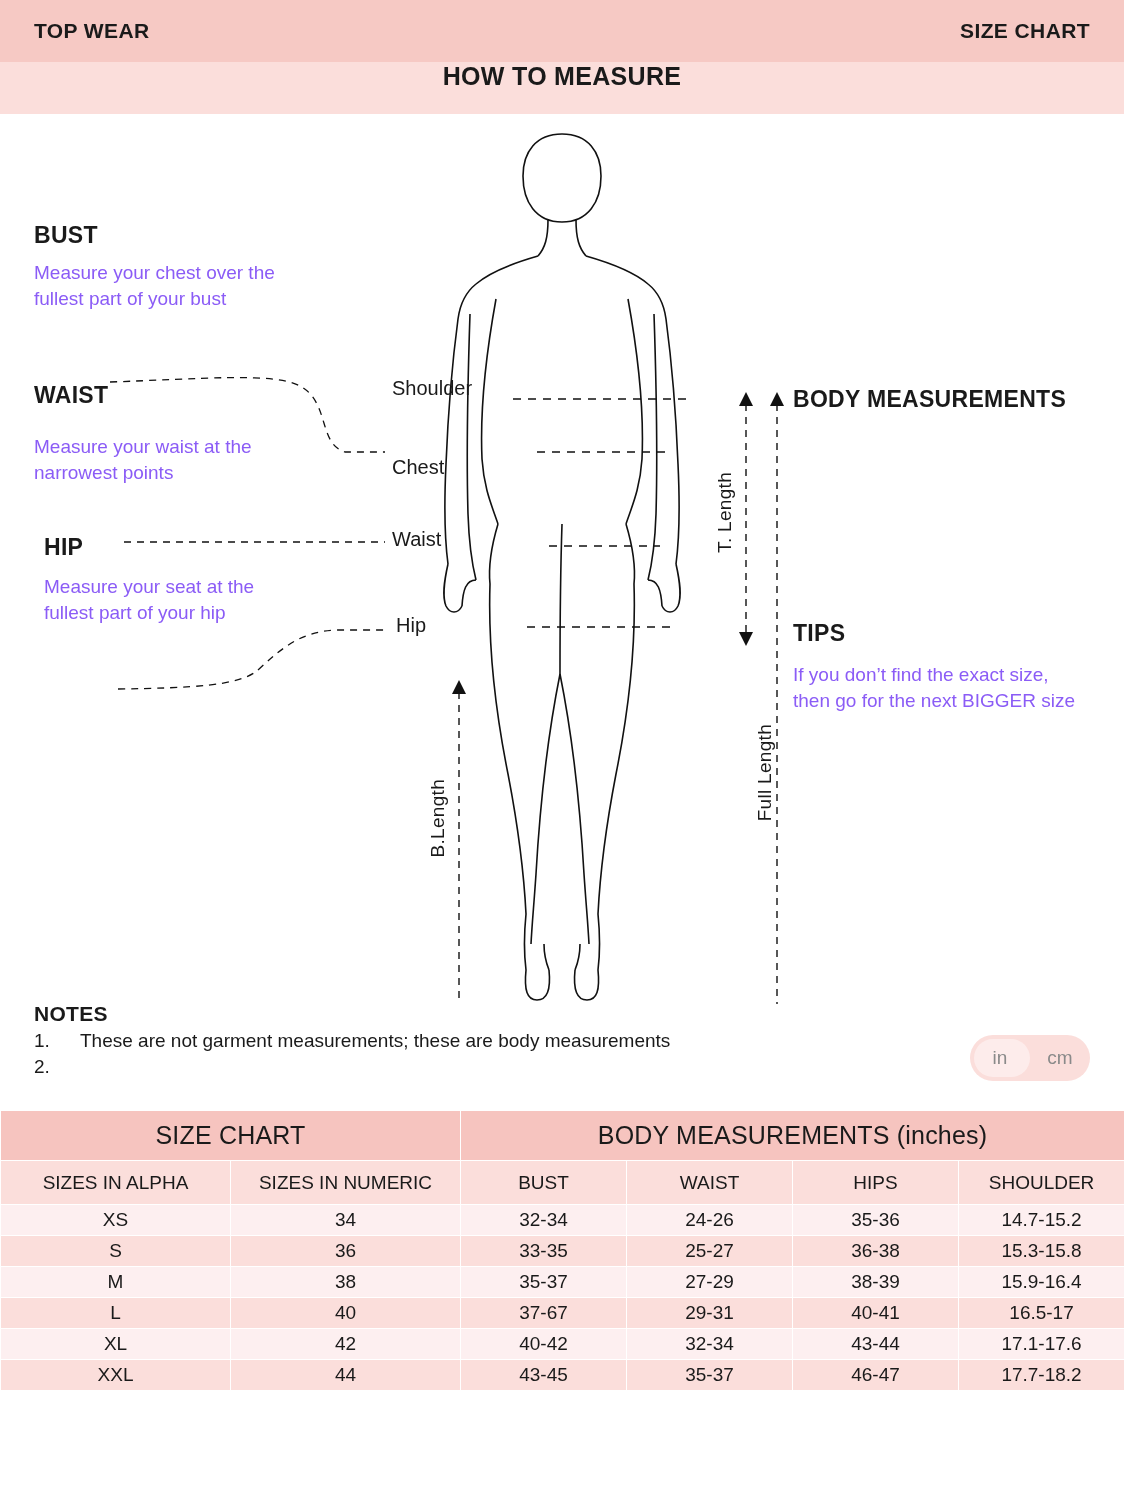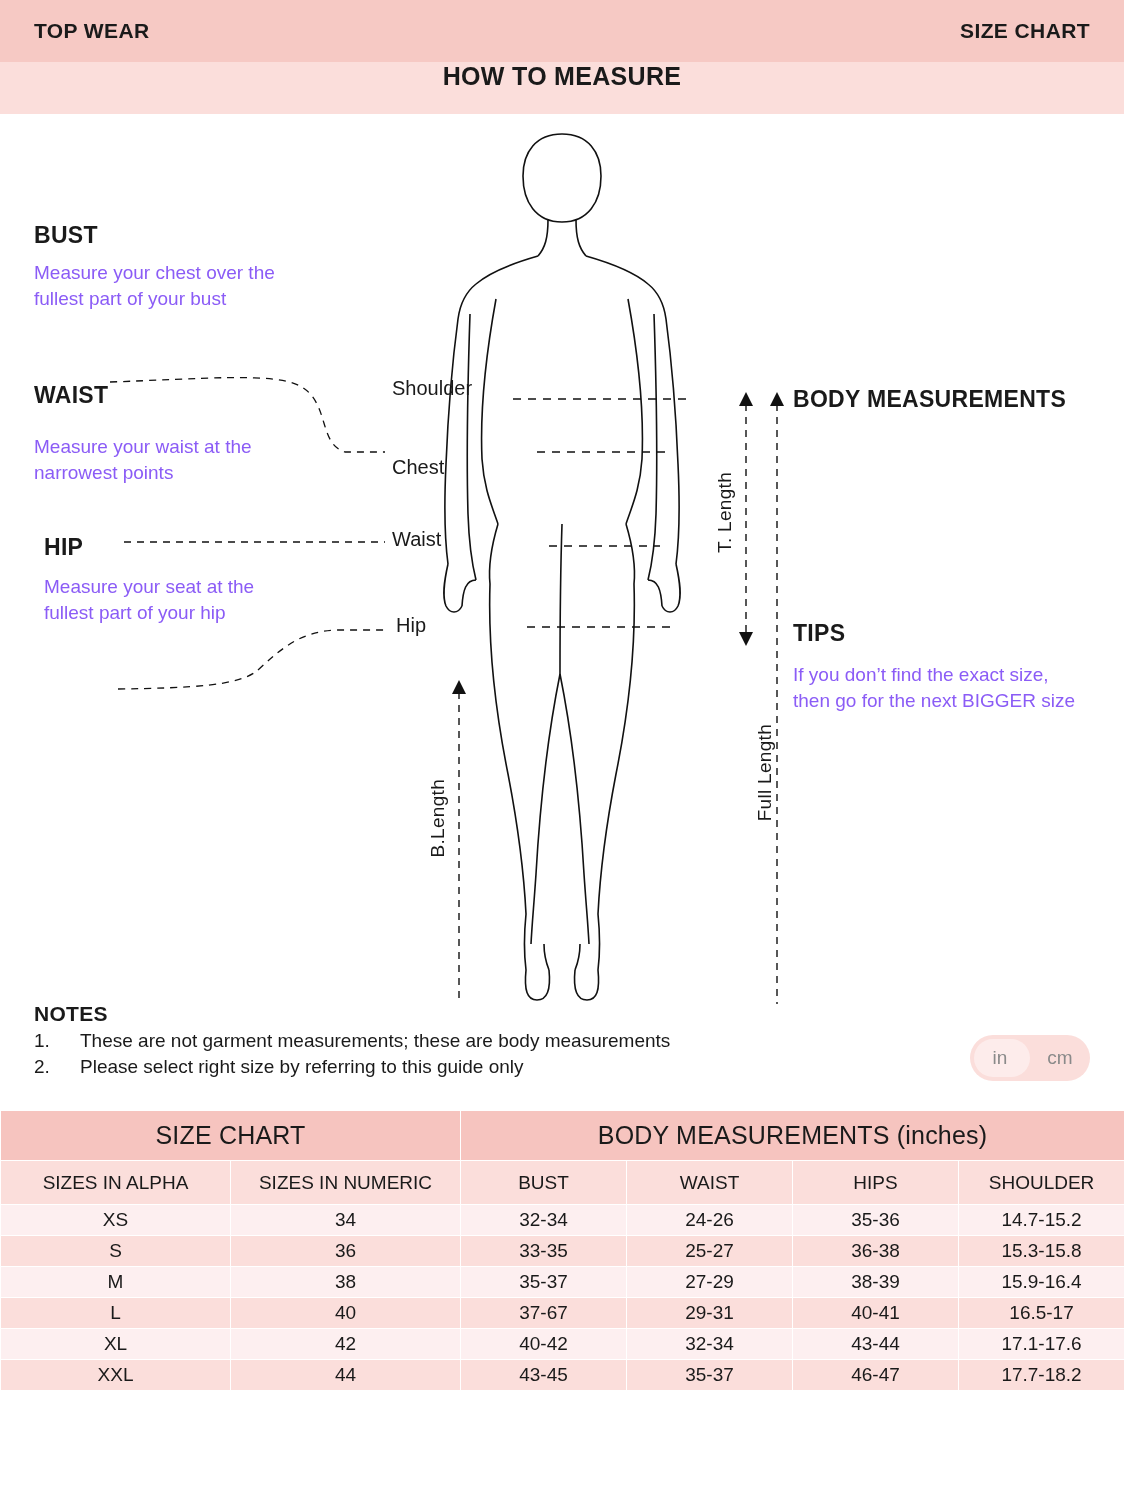--- a/index.html
+++ b/index.html
@@ -274,21 +274,20 @@
 </div>
 
 <div class="notes">
   <h4>NOTES</h4>
   <div class="nline">
     <span class="nnum">1.</span>
     <span>These are not garment measurements; these are body measurements</span>
   </div>
   <div class="nline">
     <span class="nnum">2.</span>
-    <span>Please select right size by referring to this guide only</span>
   </div>
 </div>
 
 <div class="unit-toggle">
   <div class="knob"></div>
   <div class="u active">in</div>
   <div class="u">cm</div>
 </div>
 
 <table class="sizechart">

